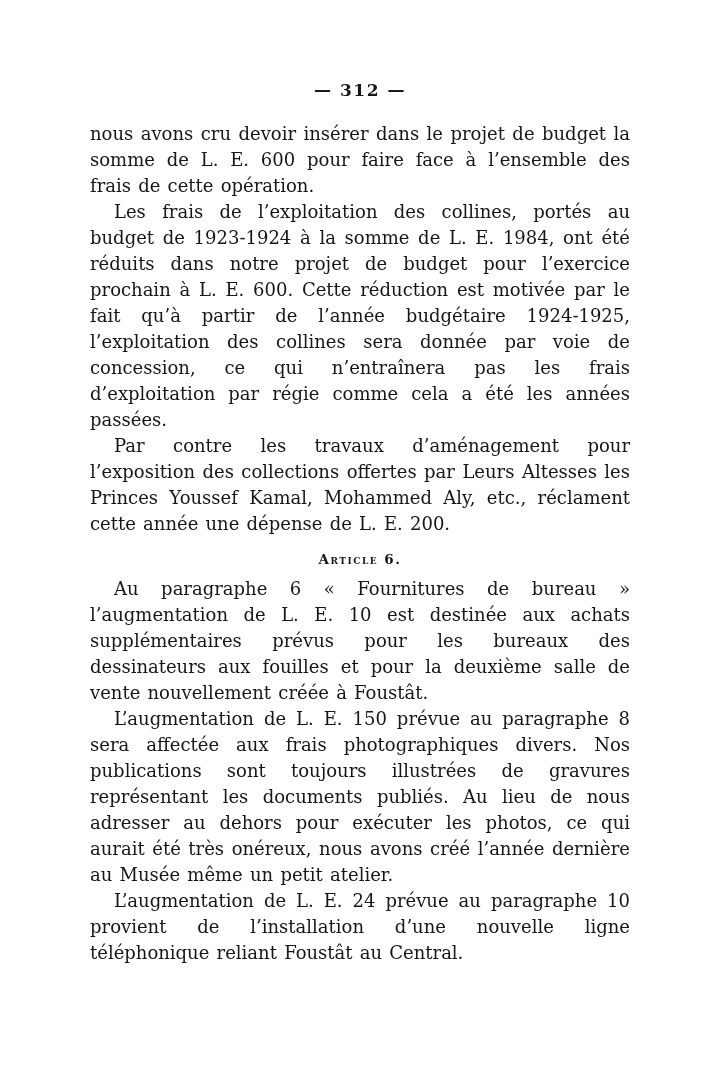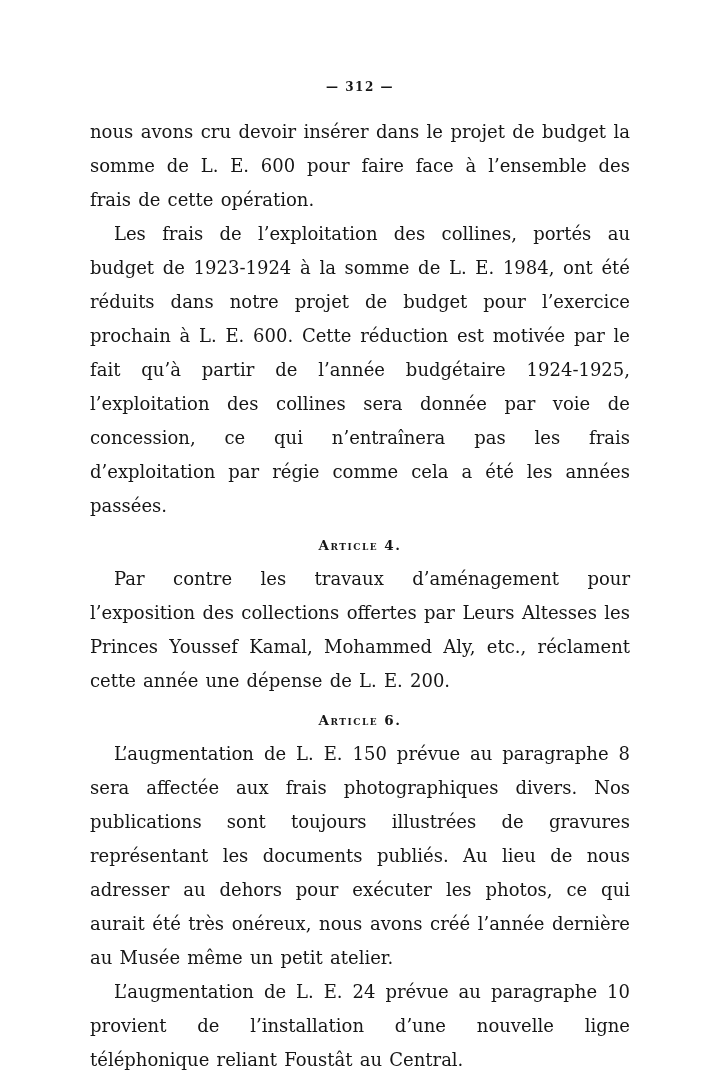--- a/index.html
+++ b/index.html
@@ -9,28 +9,28 @@
     height: 1082px;
     overflow: hidden;
     font-family: "DejaVu Serif", "Liberation Serif", serif;
     color: #161616;
   }
   .page {
     padding: 80px 90px 0 90px;
   }
   .page-number {
     text-align: center;
-    font-size: 12px;
+    font-size: 17px;
     font-weight: bold;
     letter-spacing: 1.5px;
     margin-bottom: 21px;
   }
   .body-text p.para {
     font-size: 18px;
-    line-height: 34px;
+    line-height: 26px;
     text-align: justify;
     text-indent: 24px;
     word-spacing: 1.5px;
   }
   .body-text p.para.cont {
     text-indent: 0;
   }
   h2.article-heading {
     text-align: center;
     font-size: 13.5px;
@@ -43,21 +43,21 @@
 </head>
 <body>
 
 <div class="page">
 
   <div class="page-number">— 312 —</div>
 
   <div class="body-text">
     <p class="para cont">nous avons cru devoir insérer dans le projet de budget la somme de L. E. 600 pour faire face à l’ensemble des frais de cette opération.</p>
     <p class="para">Les frais de l’exploitation des collines, portés au budget de 1923-1924 à la somme de L. E. 1984, ont été réduits dans notre projet de budget pour l’exercice prochain à L. E. 600. Cette réduction est motivée par le fait qu’à partir de l’année budgétaire 1924-1925, l’exploitation des collines sera donnée par voie de concession, ce qui n’entraînera pas les frais d’exploitation par régie comme cela a été les années passées.</p>
-    <h2 class="article-heading">Article 4.</h2>
     <p class="para">Par contre les travaux d’aménagement pour l’exposition des collections offertes par Leurs Altesses les Princes Youssef Kamal, Mohammed Aly, etc., réclament cette année une dépense de L. E. 200.</p>
     <h2 class="article-heading">Article 6.</h2>
+    <p class="para">Au paragraphe 6 « Fournitures de bureau » l’augmentation de L. E. 10 est destinée aux achats supplémentaires prévus pour les bureaux des dessinateurs aux fouilles et pour la deuxième salle de vente nouvellement créée à Foustât.</p>
     <p class="para">L’augmentation de L. E. 150 prévue au paragraphe 8 sera affectée aux frais photographiques divers. Nos publications sont toujours illustrées de gravures représentant les documents publiés. Au lieu de nous adresser au dehors pour exécuter les photos, ce qui aurait été très onéreux, nous avons créé l’année dernière au Musée même un petit atelier.</p>
     <p class="para">L’augmentation de L. E. 24 prévue au paragraphe 10 provient de l’installation d’une nouvelle ligne téléphonique reliant Foustât au Central.</p>
 
   </div>
 
 </div>
 
 </body></html>

